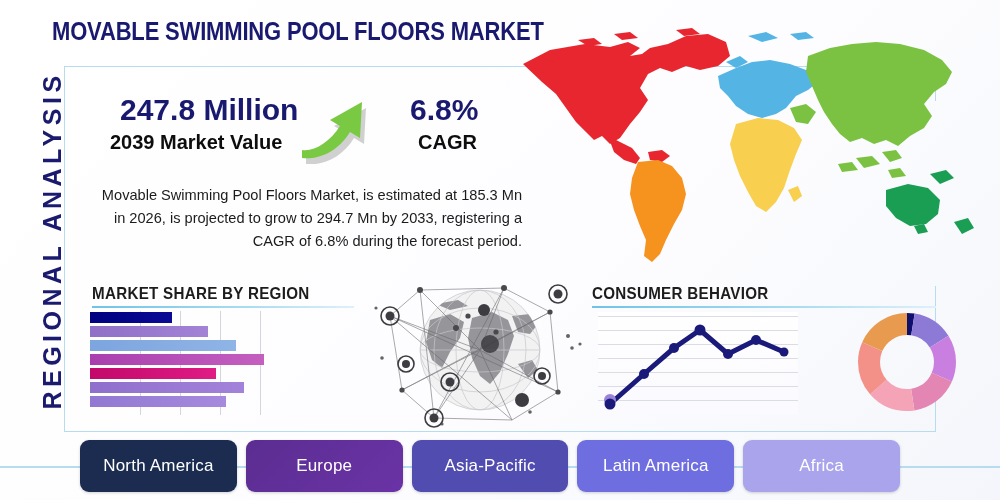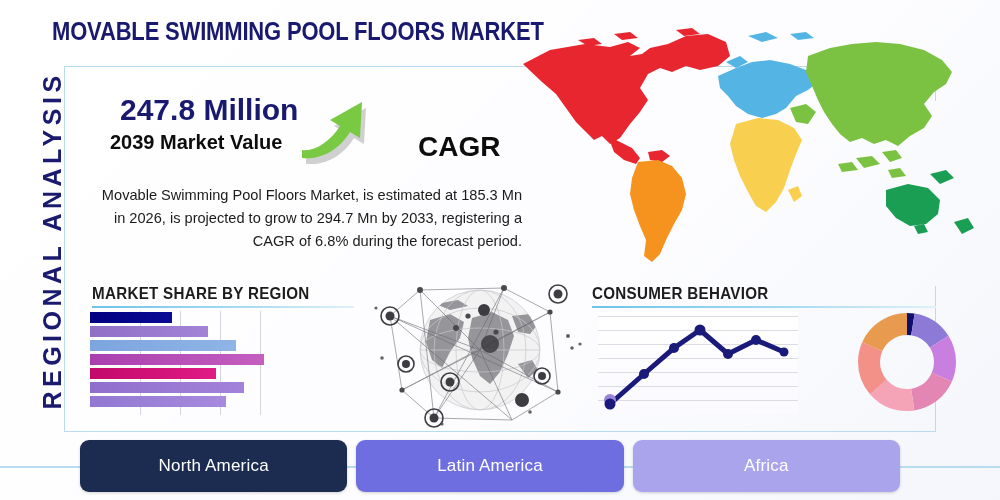--- a/index.html
+++ b/index.html
@@ -93,21 +93,21 @@
     position: absolute;
     left: 300px; top: 0px;
     font-size: 30px;
     font-weight: bold;
     color: #191970;
     white-space: nowrap;
   }
   .cagr-caption {
     position: absolute;
     left: 308px; top: 38px;
-    font-size: 28px;
+    font-size: 20px;
     font-weight: bold;
     color: #0d0d0d;
     white-space: nowrap;
   }
   .arrow-wrap {
     position: absolute;
     left: 300px; top: 84px;
     width: 80px; height: 80px;
   }
 
@@ -242,20 +242,21 @@
   <div class="main-title">MOVABLE SWIMMING POOL FLOORS MARKET</div>
 
   <div class="frame">
     <div class="frame-right-top"></div>
     <div class="frame-right-bot"></div>
   </div>
 
   <div class="kpi-row">
     <div class="kpi-value">247.8 Million</div>
     <div class="kpi-caption">2039 Market Value</div>
+    <div class="cagr-value">6.8%</div>
     <div class="cagr-caption">CAGR</div>
   </div>
 
   <div class="arrow-wrap">
     <svg viewBox="0 0 80 80" width="80" height="80">
       <g transform="translate(4,4)">
         <path d="M2 68 C 14 70, 30 60, 40 44 L 30 38 L 62 20 L 60 56 L 50 50 C 38 70, 18 78, 2 76 Z" fill="#9a9a9a" opacity="0.45"></path>
       </g>
       <path d="M2 66 C 14 68, 30 58, 40 42 L 30 36 L 62 18 L 60 54 L 50 48 C 38 68, 18 76, 2 74 Z" fill="#7ac943"></path>
     </svg>
@@ -452,20 +453,26 @@
       </g>
     </svg>
   </div>
 
   <div class="tab-connector"></div>
 
   <div class="tabs">
     <div class="tab" style="background:#1b2c50;">
       <span>North America</span>
     </div>
+    <div class="tab" style="background:linear-gradient(135deg,#5b2d91,#6a33a6);">
+      <span>Europe</span>
+    </div>
+    <div class="tab" style="background:#514cb0;">
+      <span>Asia-Pacific</span>
+    </div>
     <div class="tab" style="background:#6f6ee0;">
       <span>Latin America</span>
     </div>
     <div class="tab" style="background:#a9a4ec;">
       <span>Africa</span>
     </div>
   </div>
 
 </div>
 

